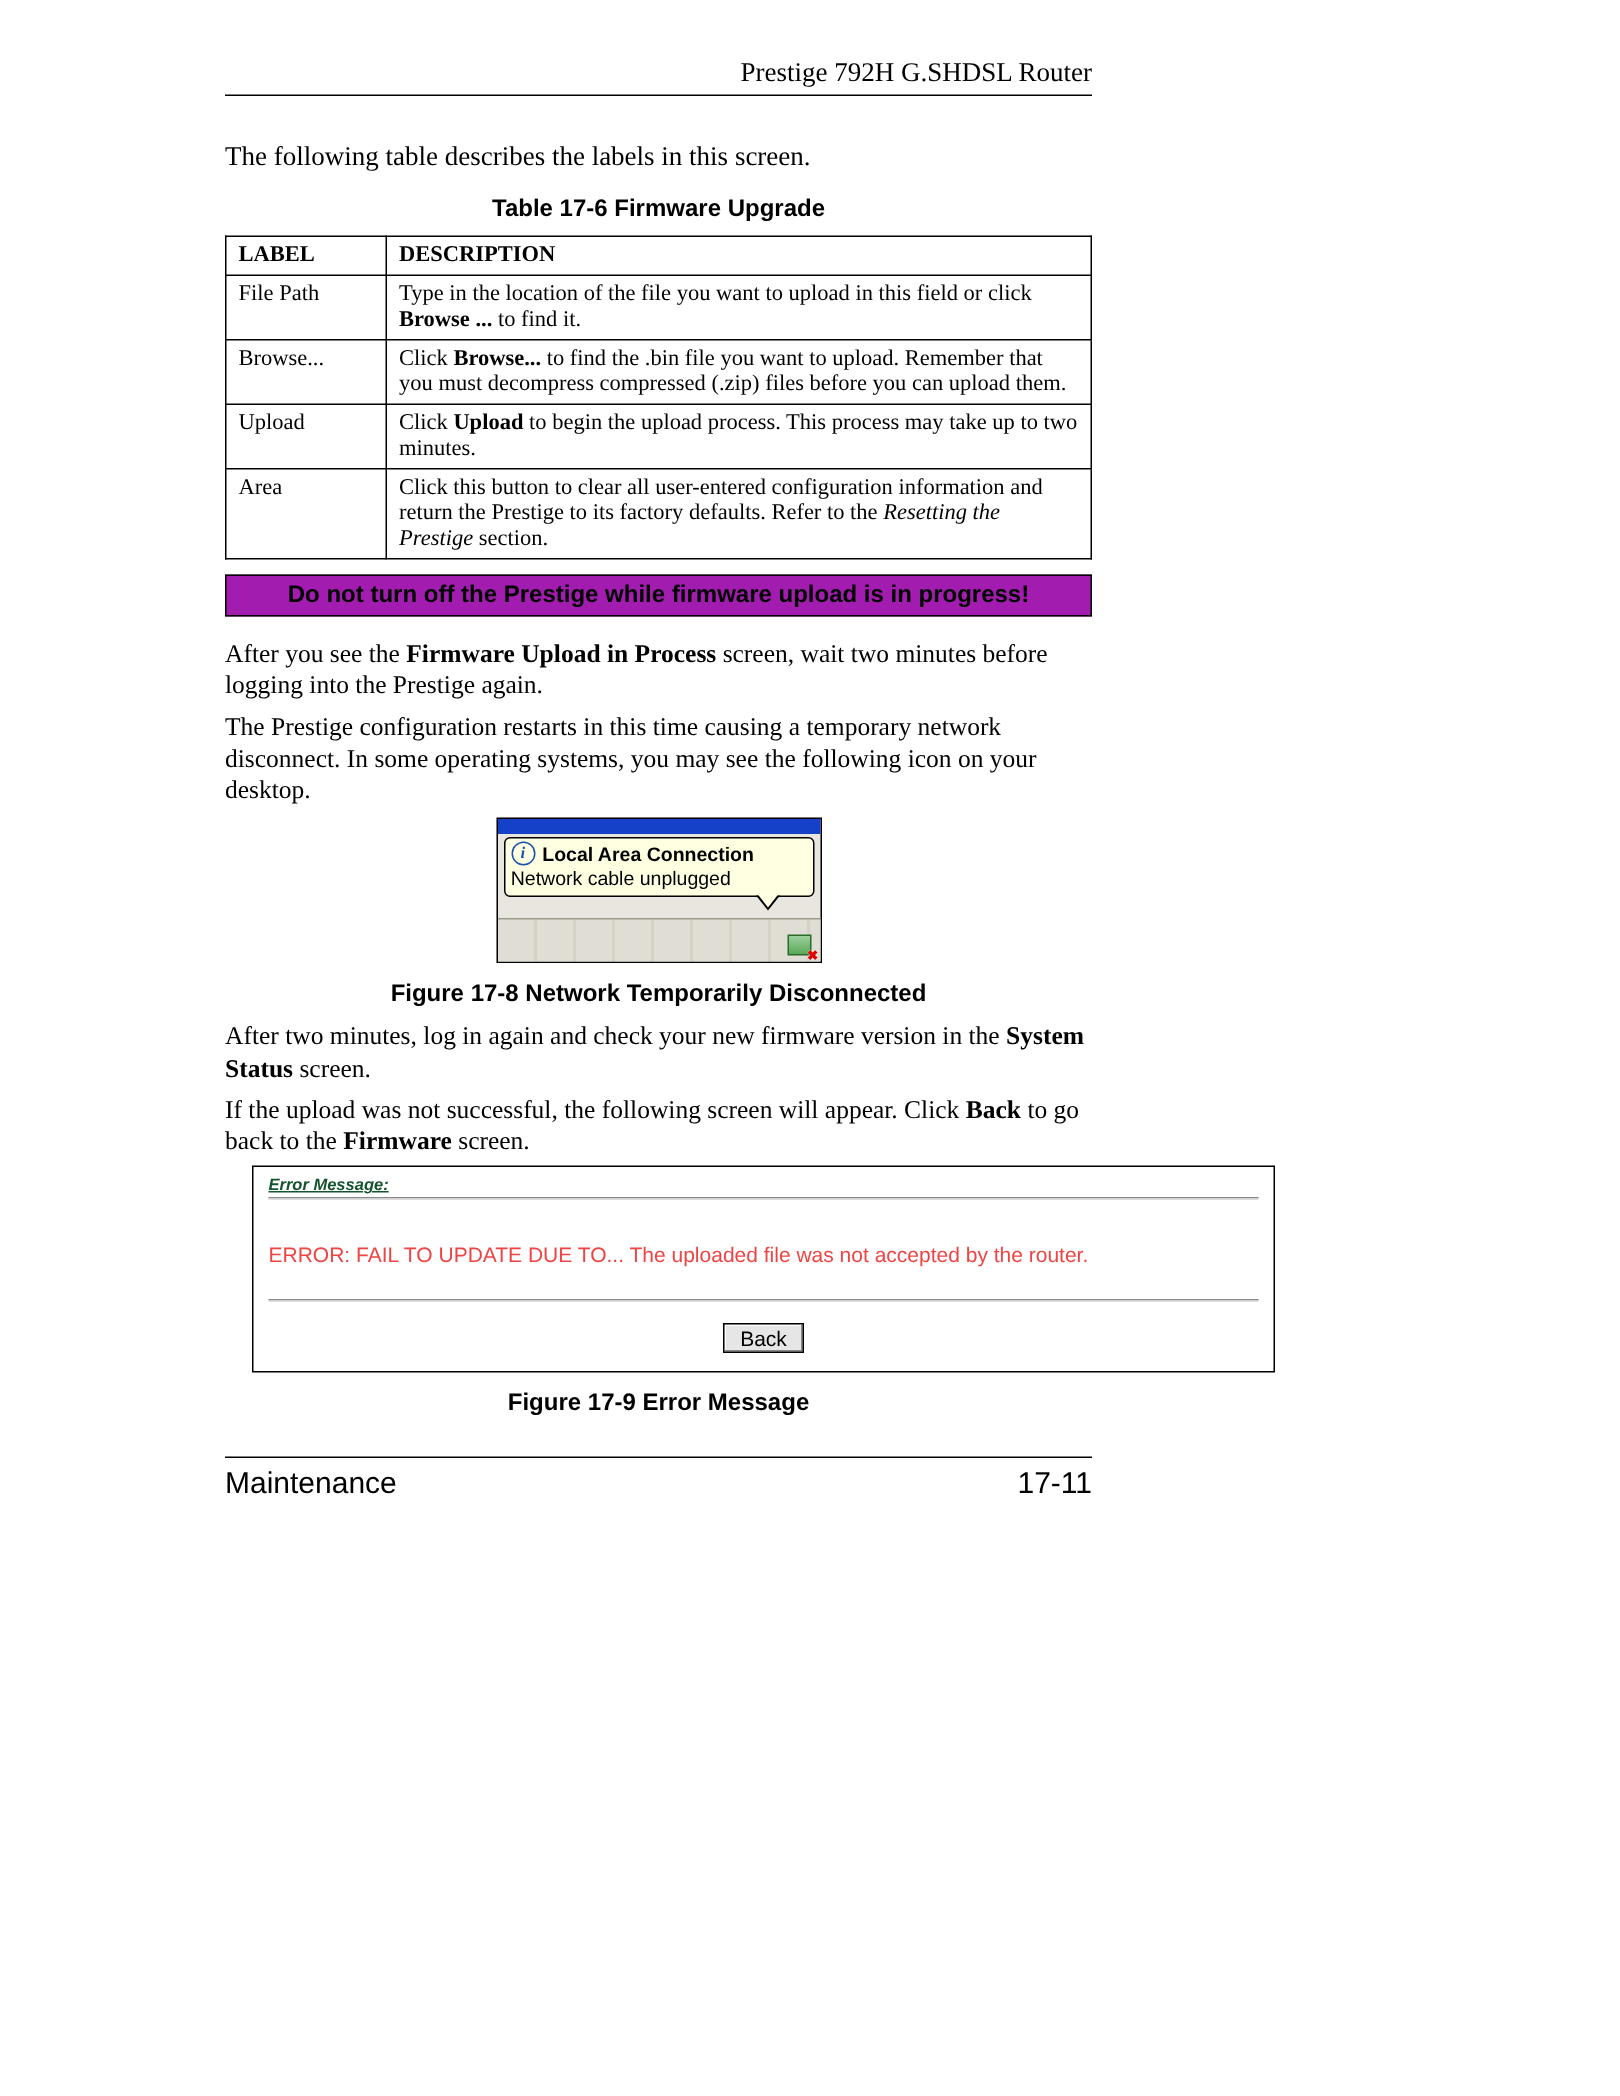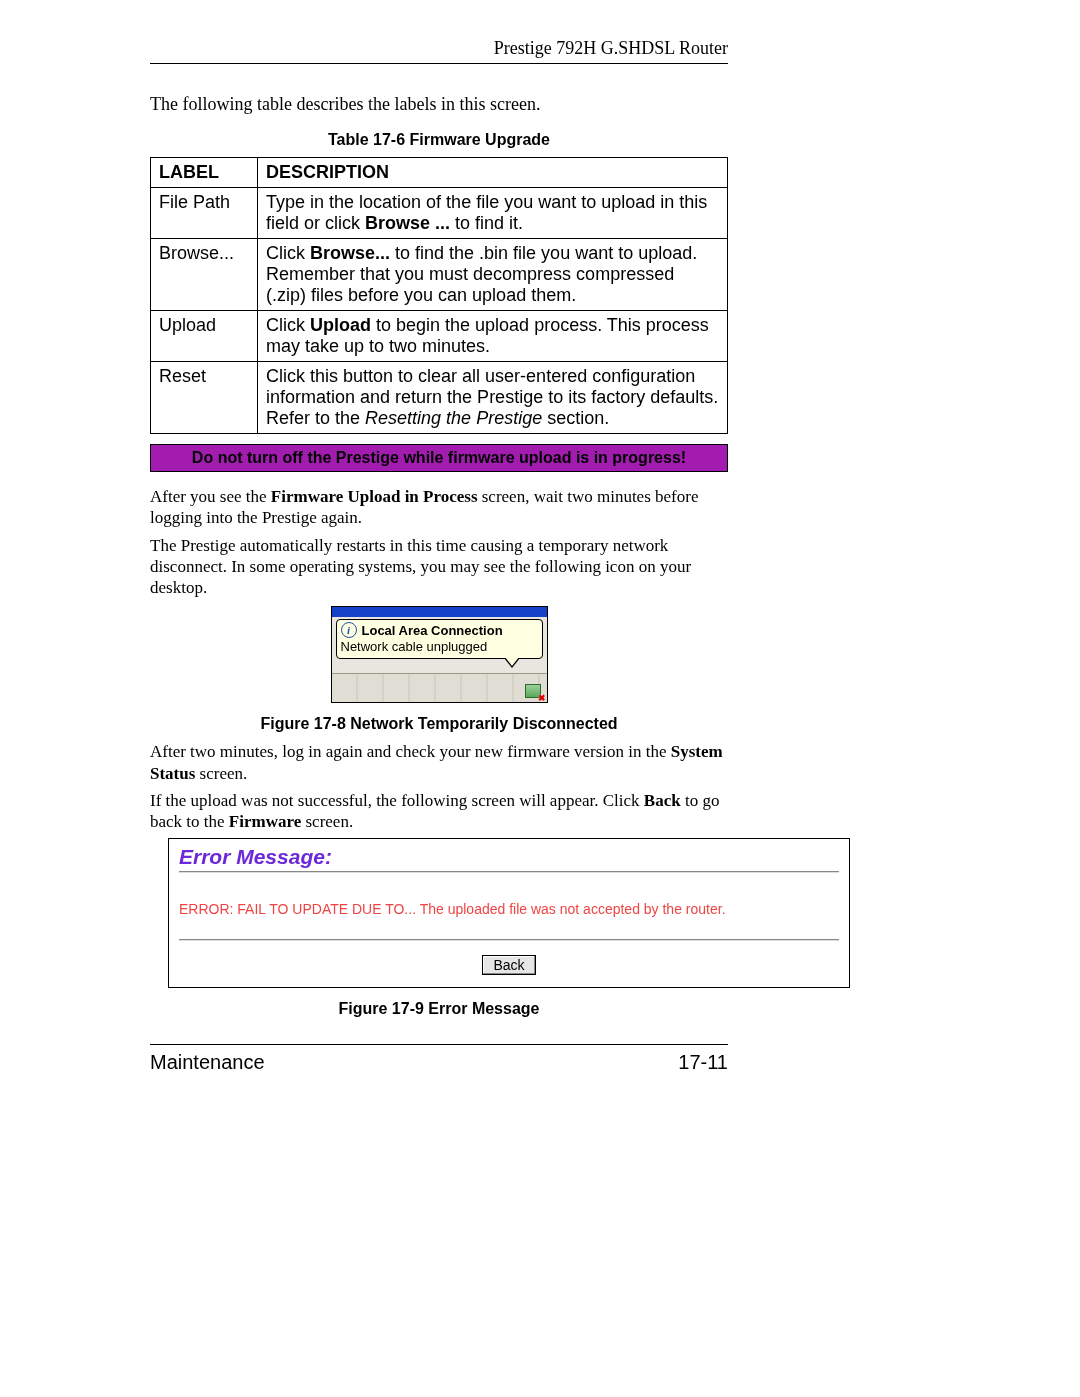--- a/index.html
+++ b/index.html
@@ -32,22 +32,22 @@
   .table-caption, .fig-caption {
     text-align: center;
     font-family: Arial, Helvetica, sans-serif;
     font-weight: bold;
     font-size: 16px;
     margin: 12px 0 8px 0;
   }
   table.data {
     border-collapse: collapse;
     width: 100%;
-    font-family: Liberation Sans, sans-serif;
-    font-size: 18px;
+    font-family: Liberation Serif, serif;
+    font-size: 15px;
   }
   table.data th, table.data td {
     border: 1px solid #000;
     padding: 4px 8px;
     text-align: left;
     vertical-align: top;
   }
   table.data th {
     font-weight: bold;
   }
@@ -145,25 +145,26 @@
   
   .err-fig {
     border: 1px solid #000;
     margin: 4px 0 4px 18px;
     width: 680px;
     font-family: Arial, Helvetica, sans-serif;
     background: #fff;
     padding: 0;
   }
   .err-fig .em-title {
-    color: #6d28d9;
+    color: #14532d;
     font-weight: bold;
     font-style: italic;
-    font-size: 21px;
+    font-size: 11px;
     padding: 6px 10px 2px 10px;
+    text-decoration: underline;
   }
   .err-fig .rule {
     border-top: 1px solid #888;
     border-bottom: 1px solid #ddd;
     margin: 0 10px;
     height: 0;
   }
   .err-fig .err-text {
     color: #ef4444;
     font-size: 14px;
@@ -225,35 +226,35 @@
           <span>Click </span><span class="bold">Browse...</span><span> to find the .bin file you want to upload. Remember that you must decompress compressed (.zip) files before you can upload them.</span>
         </td>
       </tr>
       <tr>
         <td>Upload</td>
         <td>
           <span>Click </span><span class="bold">Upload</span><span> to begin the upload process. This process may take up to two minutes.</span>
         </td>
       </tr>
       <tr>
-        <td>Reset</td>
+        <td>Area</td>
         <td>
           <span>Click this button to clear all user-entered configuration information and return the Prestige to its factory defaults. Refer to the </span><span class="italic">Resetting the Prestige</span><span> section.</span>
         </td>
       </tr>
     </tbody>
   </table>
 
   <div class="warning-box">Do not turn off the Prestige while firmware upload is in progress!</div>
 
   <div class="para">
     <span>After you see the </span><span class="bold">Firmware Upload in Process</span><span> screen, wait two minutes before logging into the Prestige again.</span>
   </div>
 
-  <div class="para">The Prestige automatically restarts in this time causing a temporary network disconnect. In some operating systems, you may see the following icon on your desktop.</div>
+  <div class="para">The Prestige configuration restarts in this time causing a temporary network disconnect. In some operating systems, you may see the following icon on your desktop.</div>
 
   <div class="net-fig">
     <div class="bluebar"></div>
     <div class="balloon">
       <div class="title-row">
         <span class="info-icon">i</span>
         <span>Local Area Connection</span>
       </div>
       <div class="sub">Network cable unplugged</div>
       <div class="tail"></div>

